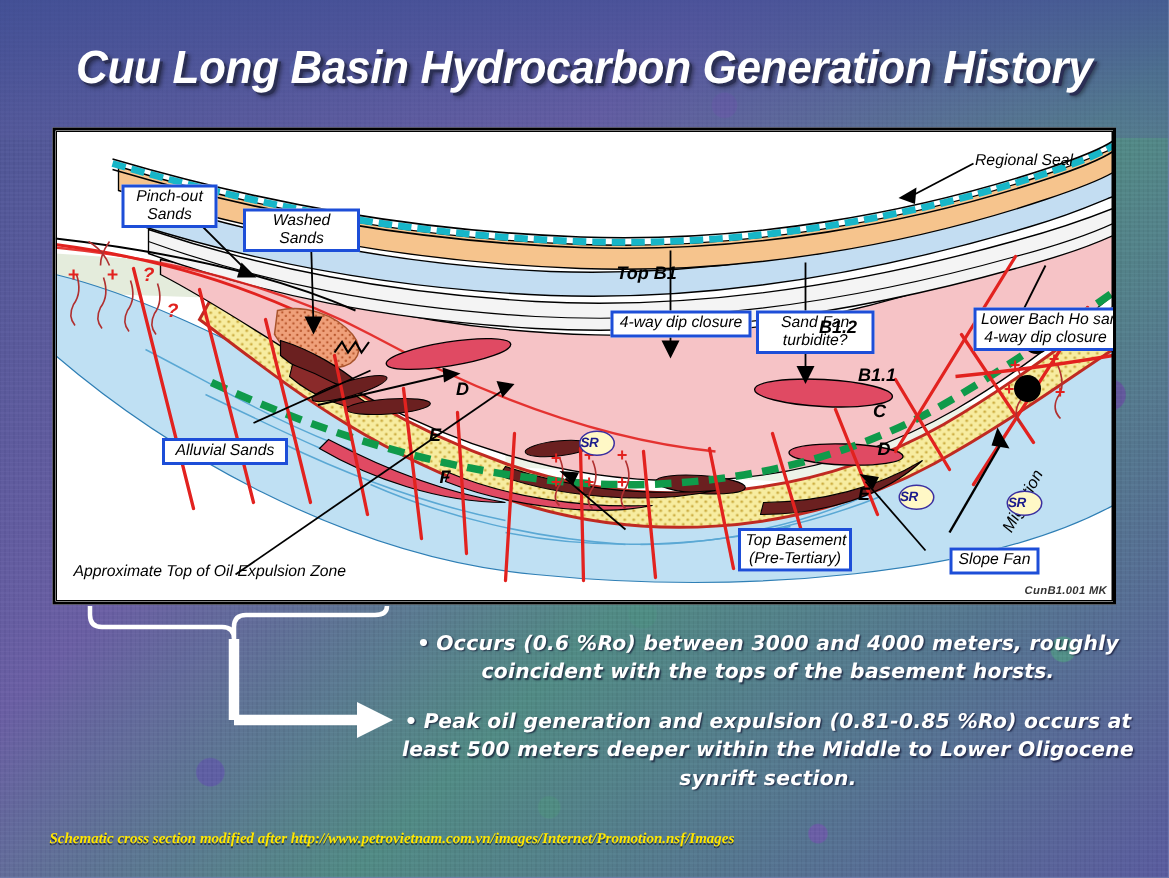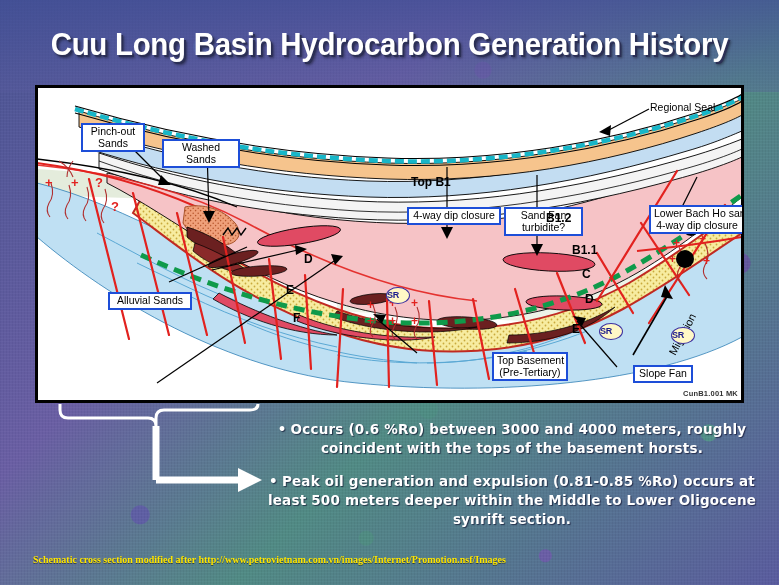--- a/index.html
+++ b/index.html
@@ -1,21 +1,21 @@
 <!DOCTYPE html>
 <html><head>
 <meta charset="utf-8">
 <style>
   html,body{margin:0;padding:0;}
   body{
     width:779px;height:585px;overflow:hidden;
     font-family:"Liberation Sans",sans-serif;
     background:#4d5a9a;
   }
-  #slide{position:relative;width:779px;height:585px;overflow:hidden;}
+  #slide{position:relative;width:779px;height:585px;overflow:hidden;font-style:italic;}
 
   
   .bg{
     position:absolute;inset:0;
     background-color:#5c5fa0;
     background-image:
       radial-gradient(circle at 12% 22%, #4e8f86 0 6px, transparent 7px),
       radial-gradient(circle at 26% 8%,  #5d6bb0 0 9px, transparent 10px),
       radial-gradient(circle at 40% 30%, #4f8f84 0 5px, transparent 6px),
       radial-gradient(circle at 62% 12%, #6d5fa8 0 8px, transparent 9px),
@@ -354,20 +354,21 @@
 
     <div class="lbl" style="left:455px;top:265px;width:76px;">
       <div>Top Basement</div>
       <div>(Pre-Tertiary)</div>
     </div>
 
     <div class="lbl" style="left:596px;top:278px;width:60px;">Slope Fan</div>
 
     <div class="plain" style="left:613px;top:14px;">Regional Seal</div>
 
+    <div class="plain" style="left:12px;top:288px;">Approximate Top of Oil Expulsion Zone</div>
 
     <div class="migration" style="left:640px;top:258px;">Migration</div>
 
     <div class="strat" style="left:374px;top:88px;">Top B1</div>
     <div class="strat" style="left:509px;top:124px;">B1.2</div>
     <div class="strat" style="left:535px;top:156px;">B1.1</div>
     <div class="strat" style="left:545px;top:180px;">C</div>
     <div class="strat" style="left:267px;top:165px;">D</div>
     <div class="strat" style="left:548px;top:205px;">D</div>
     <div class="strat" style="left:249px;top:196px;">E</div>

